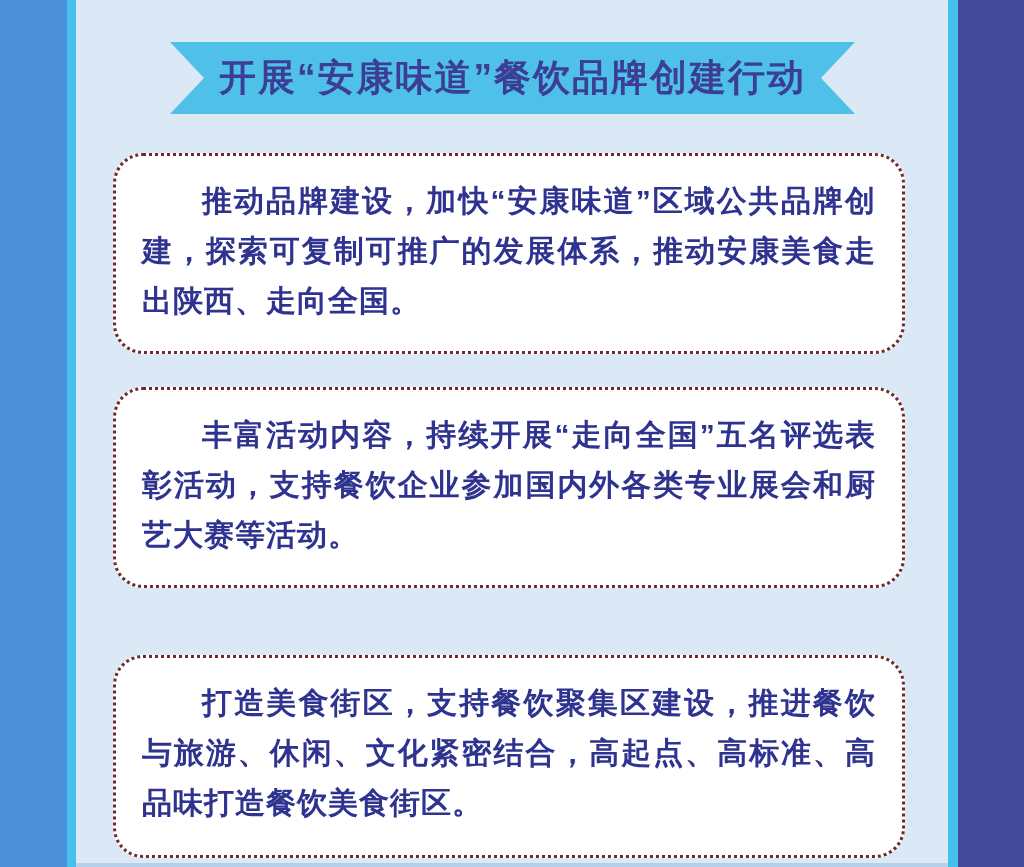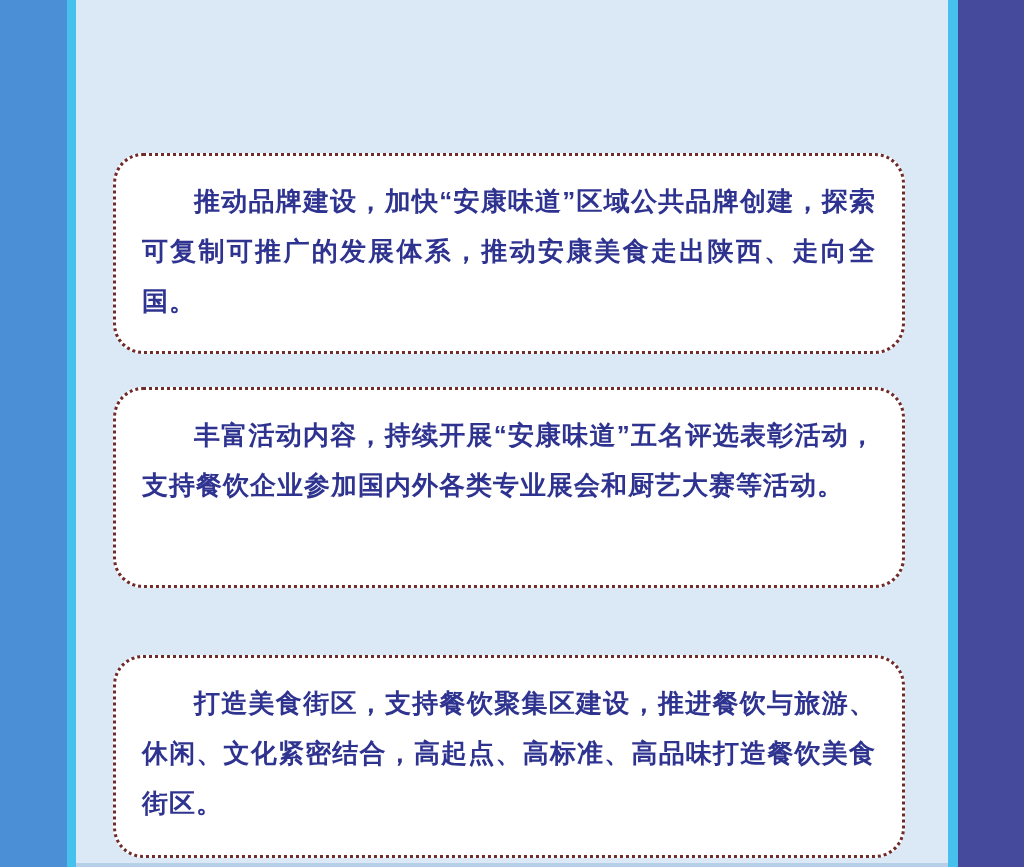--- a/index.html
+++ b/index.html
@@ -77,43 +77,46 @@
     border: 3px dotted #6f2a2a;
     border-radius: 30px;
   }
   .card-1 { top: 153px; height: 201px; }
   .card-2 { top: 387px; height: 201px; }
   .card-3 { top: 619px; height: 203px; margin-top: 36px; }
   .card-text {
     margin: 0;
     padding: 20px 26px 0 26px;
     color: #2f3390;
-    font-size: 26px;
+    font-size: 30px;
     font-weight: bold;
     line-height: 50px;
     text-indent: 2em;
     text-align: justify;
     letter-spacing: 1px;
   }
 </style>
 </head>
 <body>
 
 <div class="page">
   <div class="bar-left"></div>
   <div class="strip-left"></div>
   <div class="bar-right"></div>
   <div class="strip-right"></div>
   <div class="bottom-strip"></div>
 
+  <div class="ribbon">
+    <span class="ribbon-text">开展“安康味道”餐饮品牌创建行动</span>
+  </div>
 
   <div class="card card-1">
     <p class="card-text">推动品牌建设，加快“安康味道”区域公共品牌创建，探索可复制可推广的发展体系，推动安康美食走出陕西、走向全国。</p>
   </div>
 
   <div class="card card-2">
-    <p class="card-text">丰富活动内容，持续开展“安康味道”五名评选表彰活动，支持餐饮企业参加国内外各类专业展会和厨艺大赛等活动。</p>
+    <p class="card-text">丰富活动内容，持续开展“走向全国”五名评选表彰活动，支持餐饮企业参加国内外各类专业展会和厨艺大赛等活动。</p>
   </div>
 
   <div class="card card-3">
     <p class="card-text">打造美食街区，支持餐饮聚集区建设，推进餐饮与旅游、休闲、文化紧密结合，高起点、高标准、高品味打造餐饮美食街区。</p>
   </div>
 </div>
 
 </body></html>

